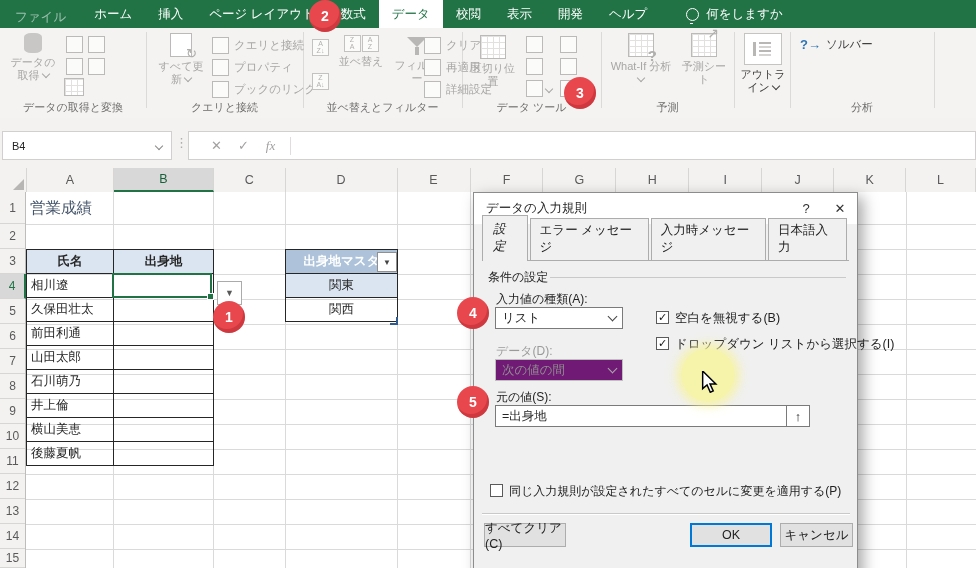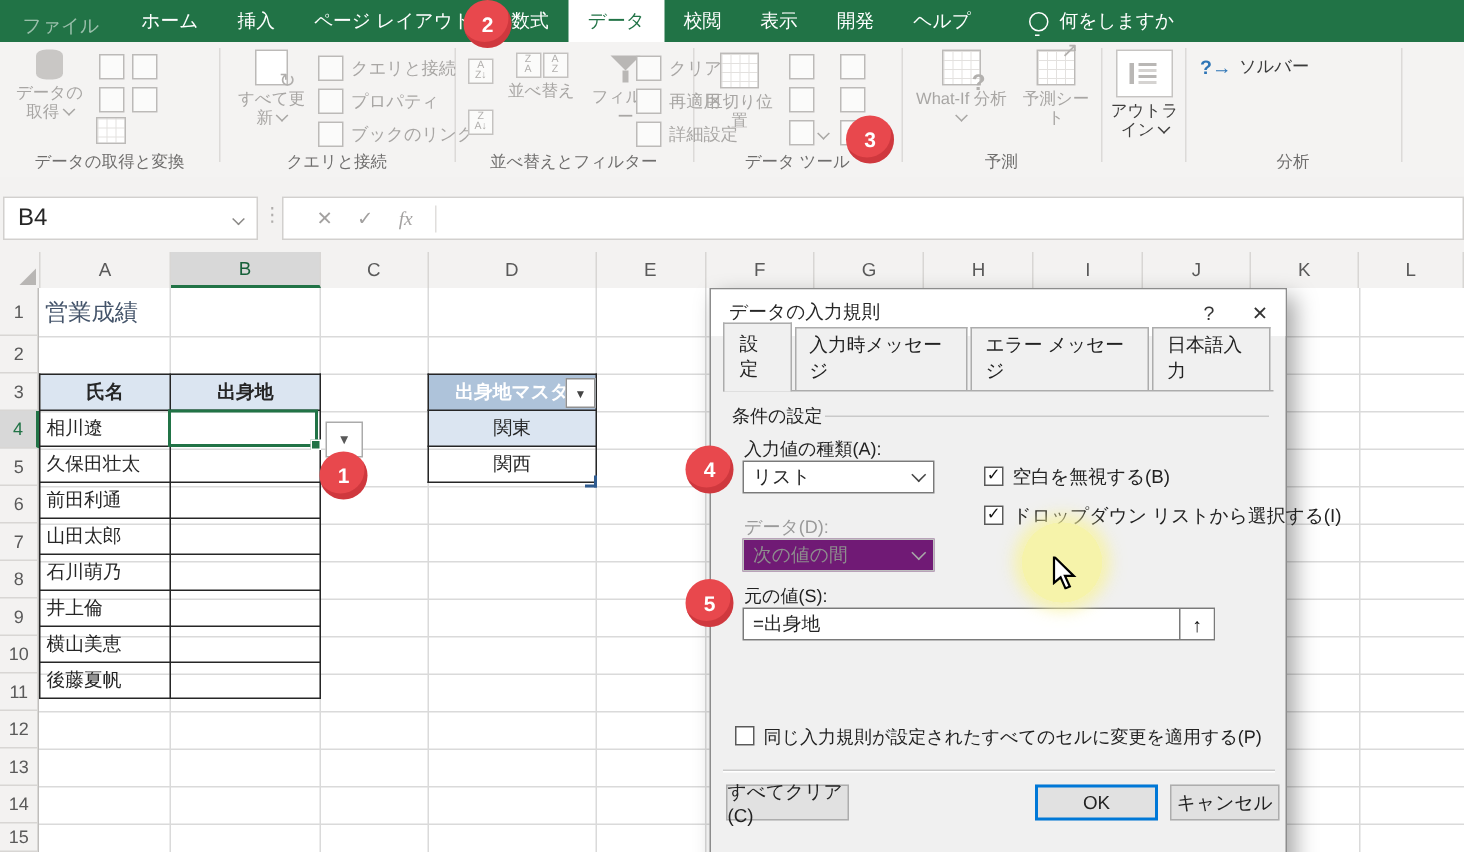--- a/index.html
+++ b/index.html
@@ -33,21 +33,21 @@
   .refr:after{content:"↻";position:absolute;right:-6px;bottom:-4px;color:#b0aeac;font-size:13px;}
   .sorticon{width:15px;height:15px;border:1px solid #c4c2c0;color:#b2b0ae;font-size:7px;line-height:7px;text-align:center;background:#fbfbfa;}
   .dark{color:#3f3e3d;}
   .solverq{color:#2e75b6;font-weight:bold;font-size:13px;}
   .outbox{width:36px;height:30px;border:1px solid #c6c4c2;background:#fff;margin:0 auto 3px;display:flex;align-items:center;justify-content:center;}
   .outglyph{width:18px;height:14px;border-left:3px solid #b9b7b5;position:relative;}
   .outglyph:after{content:"";position:absolute;left:3px;top:0;width:12px;height:2px;background:#b9b7b5;box-shadow:0 4px #d5d3d1,0 8px #b9b7b5,0 12px #d5d3d1;}
   
   .fxbar{position:absolute;left:0;top:118px;width:976px;height:50px;background:#f3f2f1;border-bottom:1px solid #d4d2d0;}
   .namebox{position:absolute;left:2px;top:13px;width:168px;height:27px;background:#fff;border:1px solid #d2d0ce;display:flex;align-items:center;}
-  .namebox .nm{padding-left:9px;font-size:16px;color:#262626;flex:1;}
+  .namebox .nm{padding-left:9px;font-size:11px;color:#262626;flex:1;}
   .fxfield{position:absolute;left:188px;top:13px;width:786px;height:27px;background:#fff;border:1px solid #d2d0ce;display:flex;align-items:center;color:#a3a1a0;}
   .fxbtn{width:27px;text-align:center;font-size:13px;}
   .fxdots{position:absolute;left:175px;top:17px;color:#b0aeac;font-size:13px;}
   
   .colhdrs{position:absolute;left:0;top:168px;width:976px;height:24px;display:flex;background:#f3f2f1;border-bottom:1px solid #bfbdbb;}
   .cornercell{width:26px;height:24px;border-right:1px solid #d8d6d4;position:relative;background:#f3f2f1;}
   .cornercell:after{content:"";position:absolute;right:2px;bottom:2px;width:0;height:0;border-left:11px solid transparent;border-bottom:11px solid #b8b6b4;}
   .ch{height:24px;display:flex;align-items:center;justify-content:center;border-right:1px solid #d8d6d4;font-size:12.5px;color:#5a5a5a;box-sizing:border-box;}
   .ch.sel{background:#d8d8d8;color:#17613a;border-bottom:2px solid #217346;}
   .rowhdrs{position:absolute;left:0;top:192px;width:26px;height:376px;background:#f3f2f1;border-right:1px solid #bfbdbb;box-sizing:border-box;}
@@ -73,21 +73,21 @@
   .filterbtn{position:absolute;left:351px;top:60px;width:18px;height:18px;background:#fff;border:1px solid #909090;display:flex;align-items:center;justify-content:center;color:#444;font-size:8px;}
   .tblcorner{position:absolute;left:364px;top:125px;width:6px;height:6px;border-right:2px solid #2f5b8f;border-bottom:2px solid #2f5b8f;}
   
   .dlg{position:absolute;left:473px;top:192px;width:385px;height:423px;background:#f0f0f0;border:1px solid #8c8c8c;
        box-shadow:5px 5px 14px rgba(0,0,0,.35);box-sizing:border-box;}
   .dlg-title{position:absolute;left:0;top:0;width:100%;height:31px;background:#fff;display:flex;align-items:center;}
   .dlg-title .t{padding-left:12px;font-size:12.5px;flex:1;}
   .dlg-help,.dlg-close{width:34px;height:31px;display:flex;align-items:center;justify-content:center;color:#333;font-size:13px;}
   .tabstrip{position:absolute;left:8px;top:41px;right:8px;height:26px;border-bottom:1px solid #acacac;display:flex;align-items:flex-end;}
   .dtab{border:1px solid #acacac;border-bottom:none;background:#f0f0f0;font-size:12.5px;padding:3px 9px 4px;margin-right:2px;color:#222;}
-  .dtab.active{padding:5px 10px 6px;position:relative;top:1px;background:#f0f0f0;}
+  .dtab.active{padding:5px 10px 6px;position:relative;top:1px;background:#f0f0f0;font-style:italic;}
   .dlbl{position:absolute;font-size:12px;color:#222;white-space:nowrap;}
   .dlbl.dis{color:#9a9a9a;}
   .etch{position:absolute;height:1px;background:#c9c9c9;}
   .combo{position:absolute;height:22px;background:#fff;border:1px solid #7a7a7a;box-sizing:border-box;display:flex;align-items:center;}
   .combo .val{flex:1;padding-left:6px;font-size:12.5px;}
   .combo .arr{width:19px;align-self:stretch;display:flex;align-items:center;justify-content:center;}
   .cchev{width:6px;height:6px;border-right:1.5px solid #444;border-bottom:1.5px solid #444;transform:rotate(45deg);margin-top:-3px;}
   .combo.dis{background:#701a75;border-color:#bfbfbf;}
   .combo.dis .val{color:#8e8e8e;}
   .combo.dis .cchev{border-color:#a8a8a8;}
@@ -384,22 +384,22 @@
   </div>
 
   <div class="dlg">
     <div class="dlg-title">
       <span class="t">データの入力規則</span>
       <span class="dlg-help">?</span>
       <span class="dlg-close">✕</span>
     </div>
     <div class="tabstrip">
       <span class="dtab active">設定</span>
+      <span class="dtab">エラー メッセージ</span>
       <span class="dtab">入力時メッセージ</span>
-      <span class="dtab">エラー メッセージ</span>
       <span class="dtab">日本語入力</span>
     </div>
 
     <div class="dlbl" style="left:14px;top:76px">条件の設定</div>
     <div class="etch" style="left:76px;top:84px;width:296px"></div>
 
     <div class="dlbl" style="left:22px;top:98px">入力値の種類(A):</div>
     <div class="combo" style="left:21px;top:114px;width:128px">
       <span class="val">リスト</span>
       <span class="arr">

